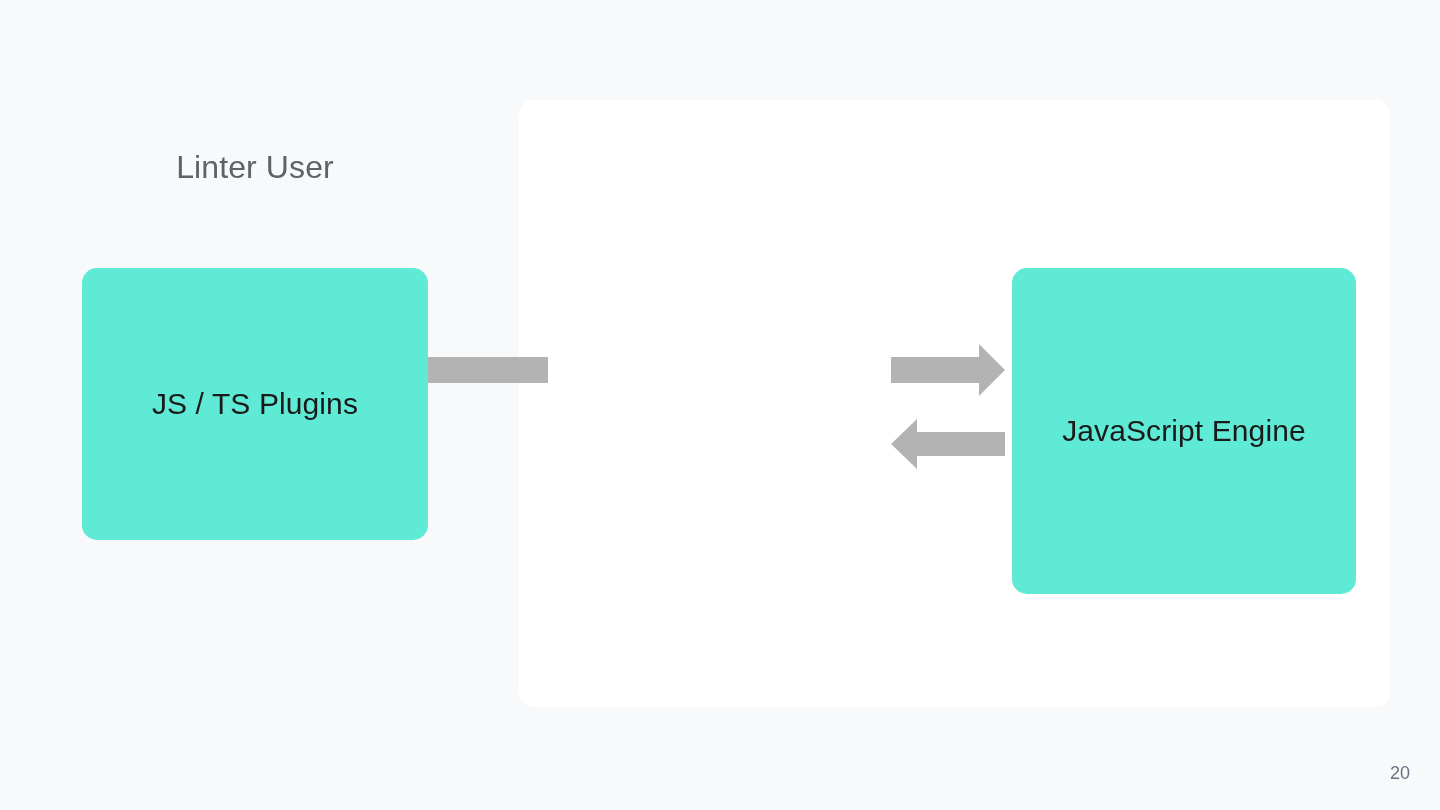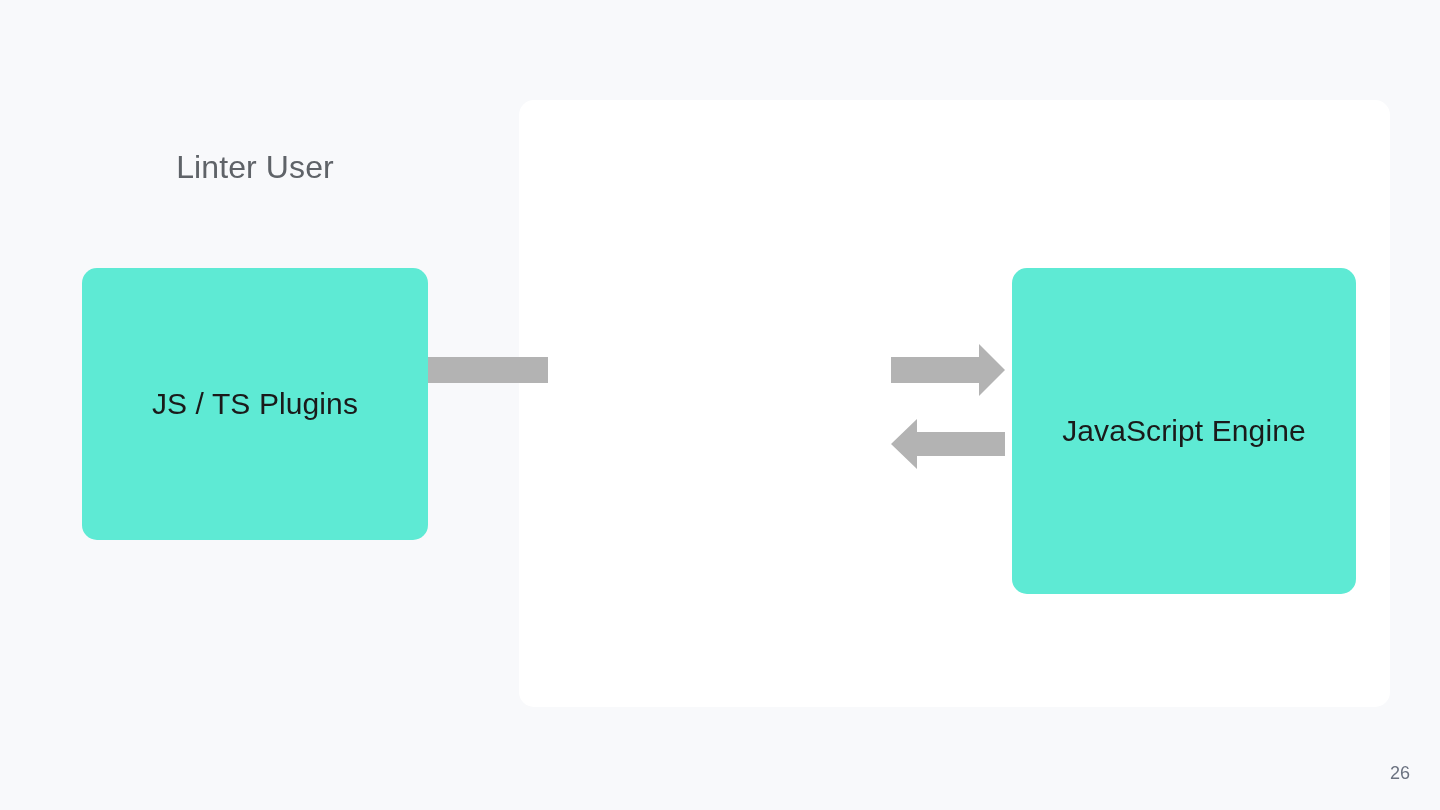--- a/index.html
+++ b/index.html
@@ -162,15 +162,15 @@
       <polygon points="0,13 88,13 88,0 114,26 88,52 88,39 0,39" fill="#b3b3b3"></polygon>
     </svg>
   </div>
 
   <div class="connector conn-engine-rust">
     <svg width="114" height="50" viewBox="0 0 114 50" xmlns="http://www.w3.org/2000/svg">
       <polygon points="114,13 26,13 26,0 0,25 26,50 26,37 114,37" fill="#b3b3b3"></polygon>
     </svg>
   </div>
 
-  <div class="page-number">26</div>
+  <div class="page-number">20</div>
 
 </div>
 
 </body></html>

